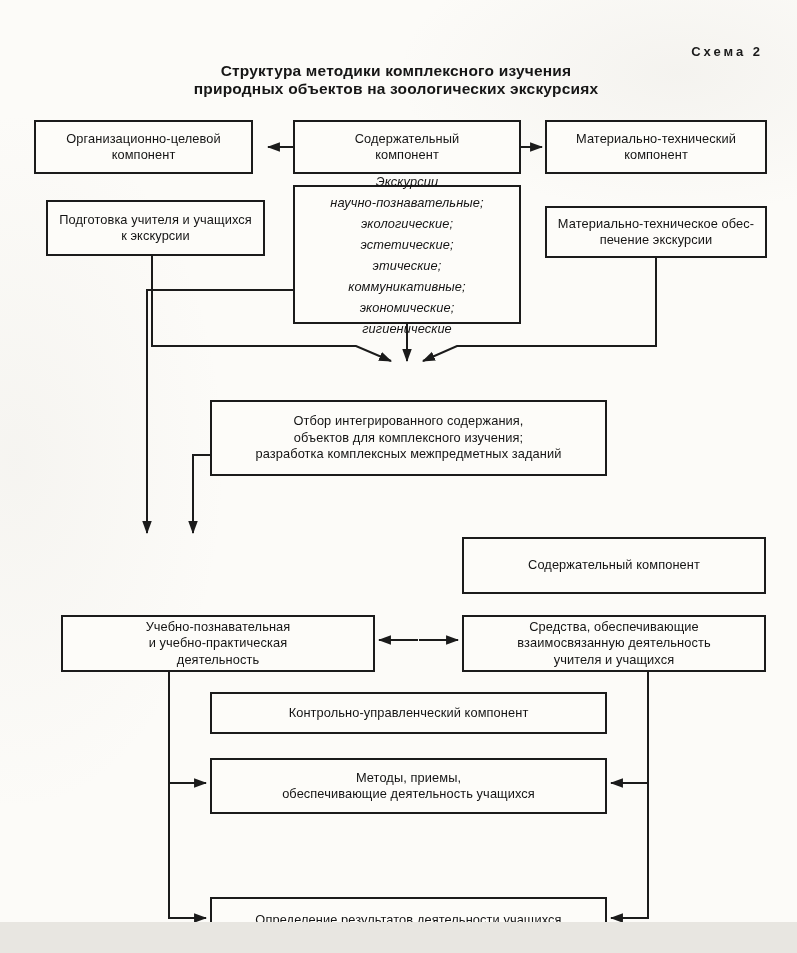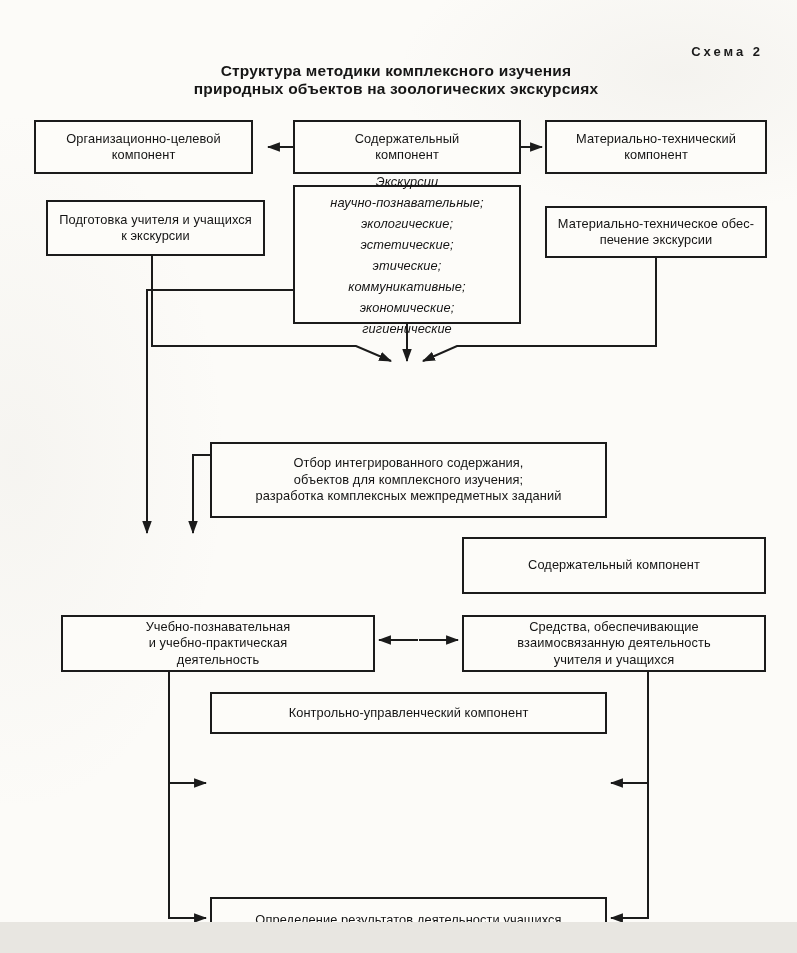--- a/index.html
+++ b/index.html
@@ -103,21 +103,21 @@
 коммуникативные;
 экономические;
 гигиенические</span>
   </div>
   <div class="box" style="left:545px;top:206px;width:222px;height:52px;">
     <span class="lbl">Материально-техническое обес-
 печение экскурсии</span>
   </div>
 
 
-  <div class="box" style="left:210px;top:442px;width:397px;height:76px;">
+  <div class="box" style="left:210px;top:400px;width:397px;height:76px;">
     <span class="lbl">Отбор интегрированного содержания,
 объектов для комплексного изучения;
 разработка комплексных межпредметных заданий</span>
   </div>
 
   <div class="box" style="left:462px;top:537px;width:304px;height:57px;">
     <span class="lbl">Содержательный компонент</span>
   </div>
 
   <div class="box" style="left:61px;top:615px;width:314px;height:57px;">
@@ -127,17 +127,21 @@
   </div>
   <div class="box" style="left:462px;top:615px;width:304px;height:57px;">
     <span class="lbl">Средства, обеспечивающие
 взаимосвязанную деятельность
 учителя и учащихся</span>
   </div>
 
   <div class="box" style="left:210px;top:692px;width:397px;height:42px;">
     <span class="lbl">Контрольно-управленческий компонент</span>
   </div>
+  <div class="box" style="left:210px;top:758px;width:397px;height:56px;">
+    <span class="lbl">Методы, приемы,
+обеспечивающие деятельность учащихся</span>
+  </div>
   <div class="box" style="left:210px;top:897px;width:397px;height:46px;">
     <span class="lbl">Определение результатов деятельности учащихся</span>
   </div>
 
 </div>
 
 </body></html>

